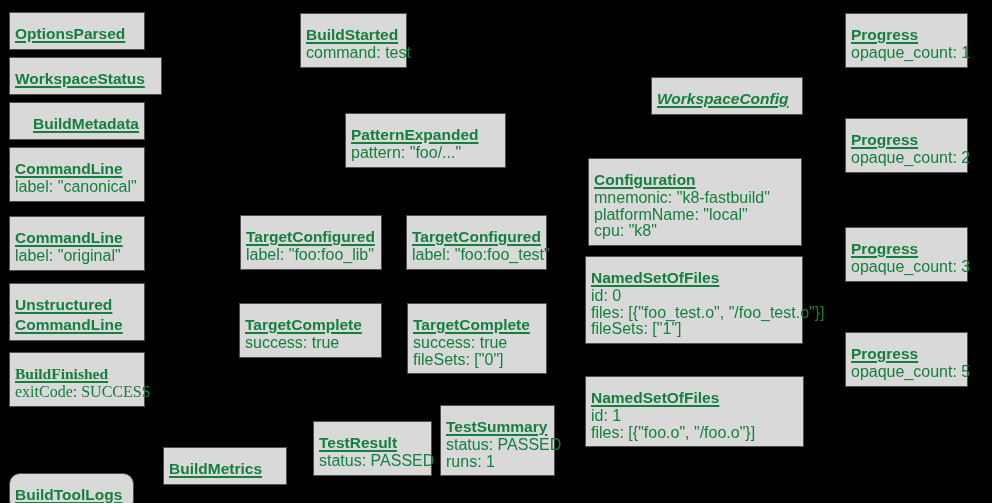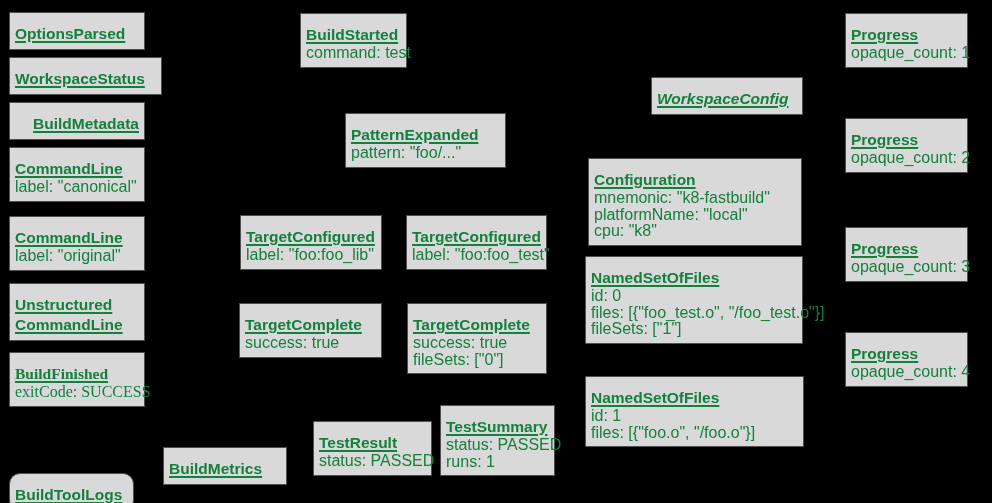--- a/index.html
+++ b/index.html
@@ -159,16 +159,16 @@
     <div class="line">opaque_count: 2</div>
   </div>
 
   <div class="box" style="left:845px; top:227px; width:123px;">
     <div class="title">Progress</div>
     <div class="line">opaque_count: 3</div>
   </div>
 
   <div class="box" style="left:845px; top:332px; width:123px;">
     <div class="title">Progress</div>
-    <div class="line">opaque_count: 4</div>
+    <div class="line">opaque_count: 5</div>
   </div>
 
 </div>
 
 </body></html>

